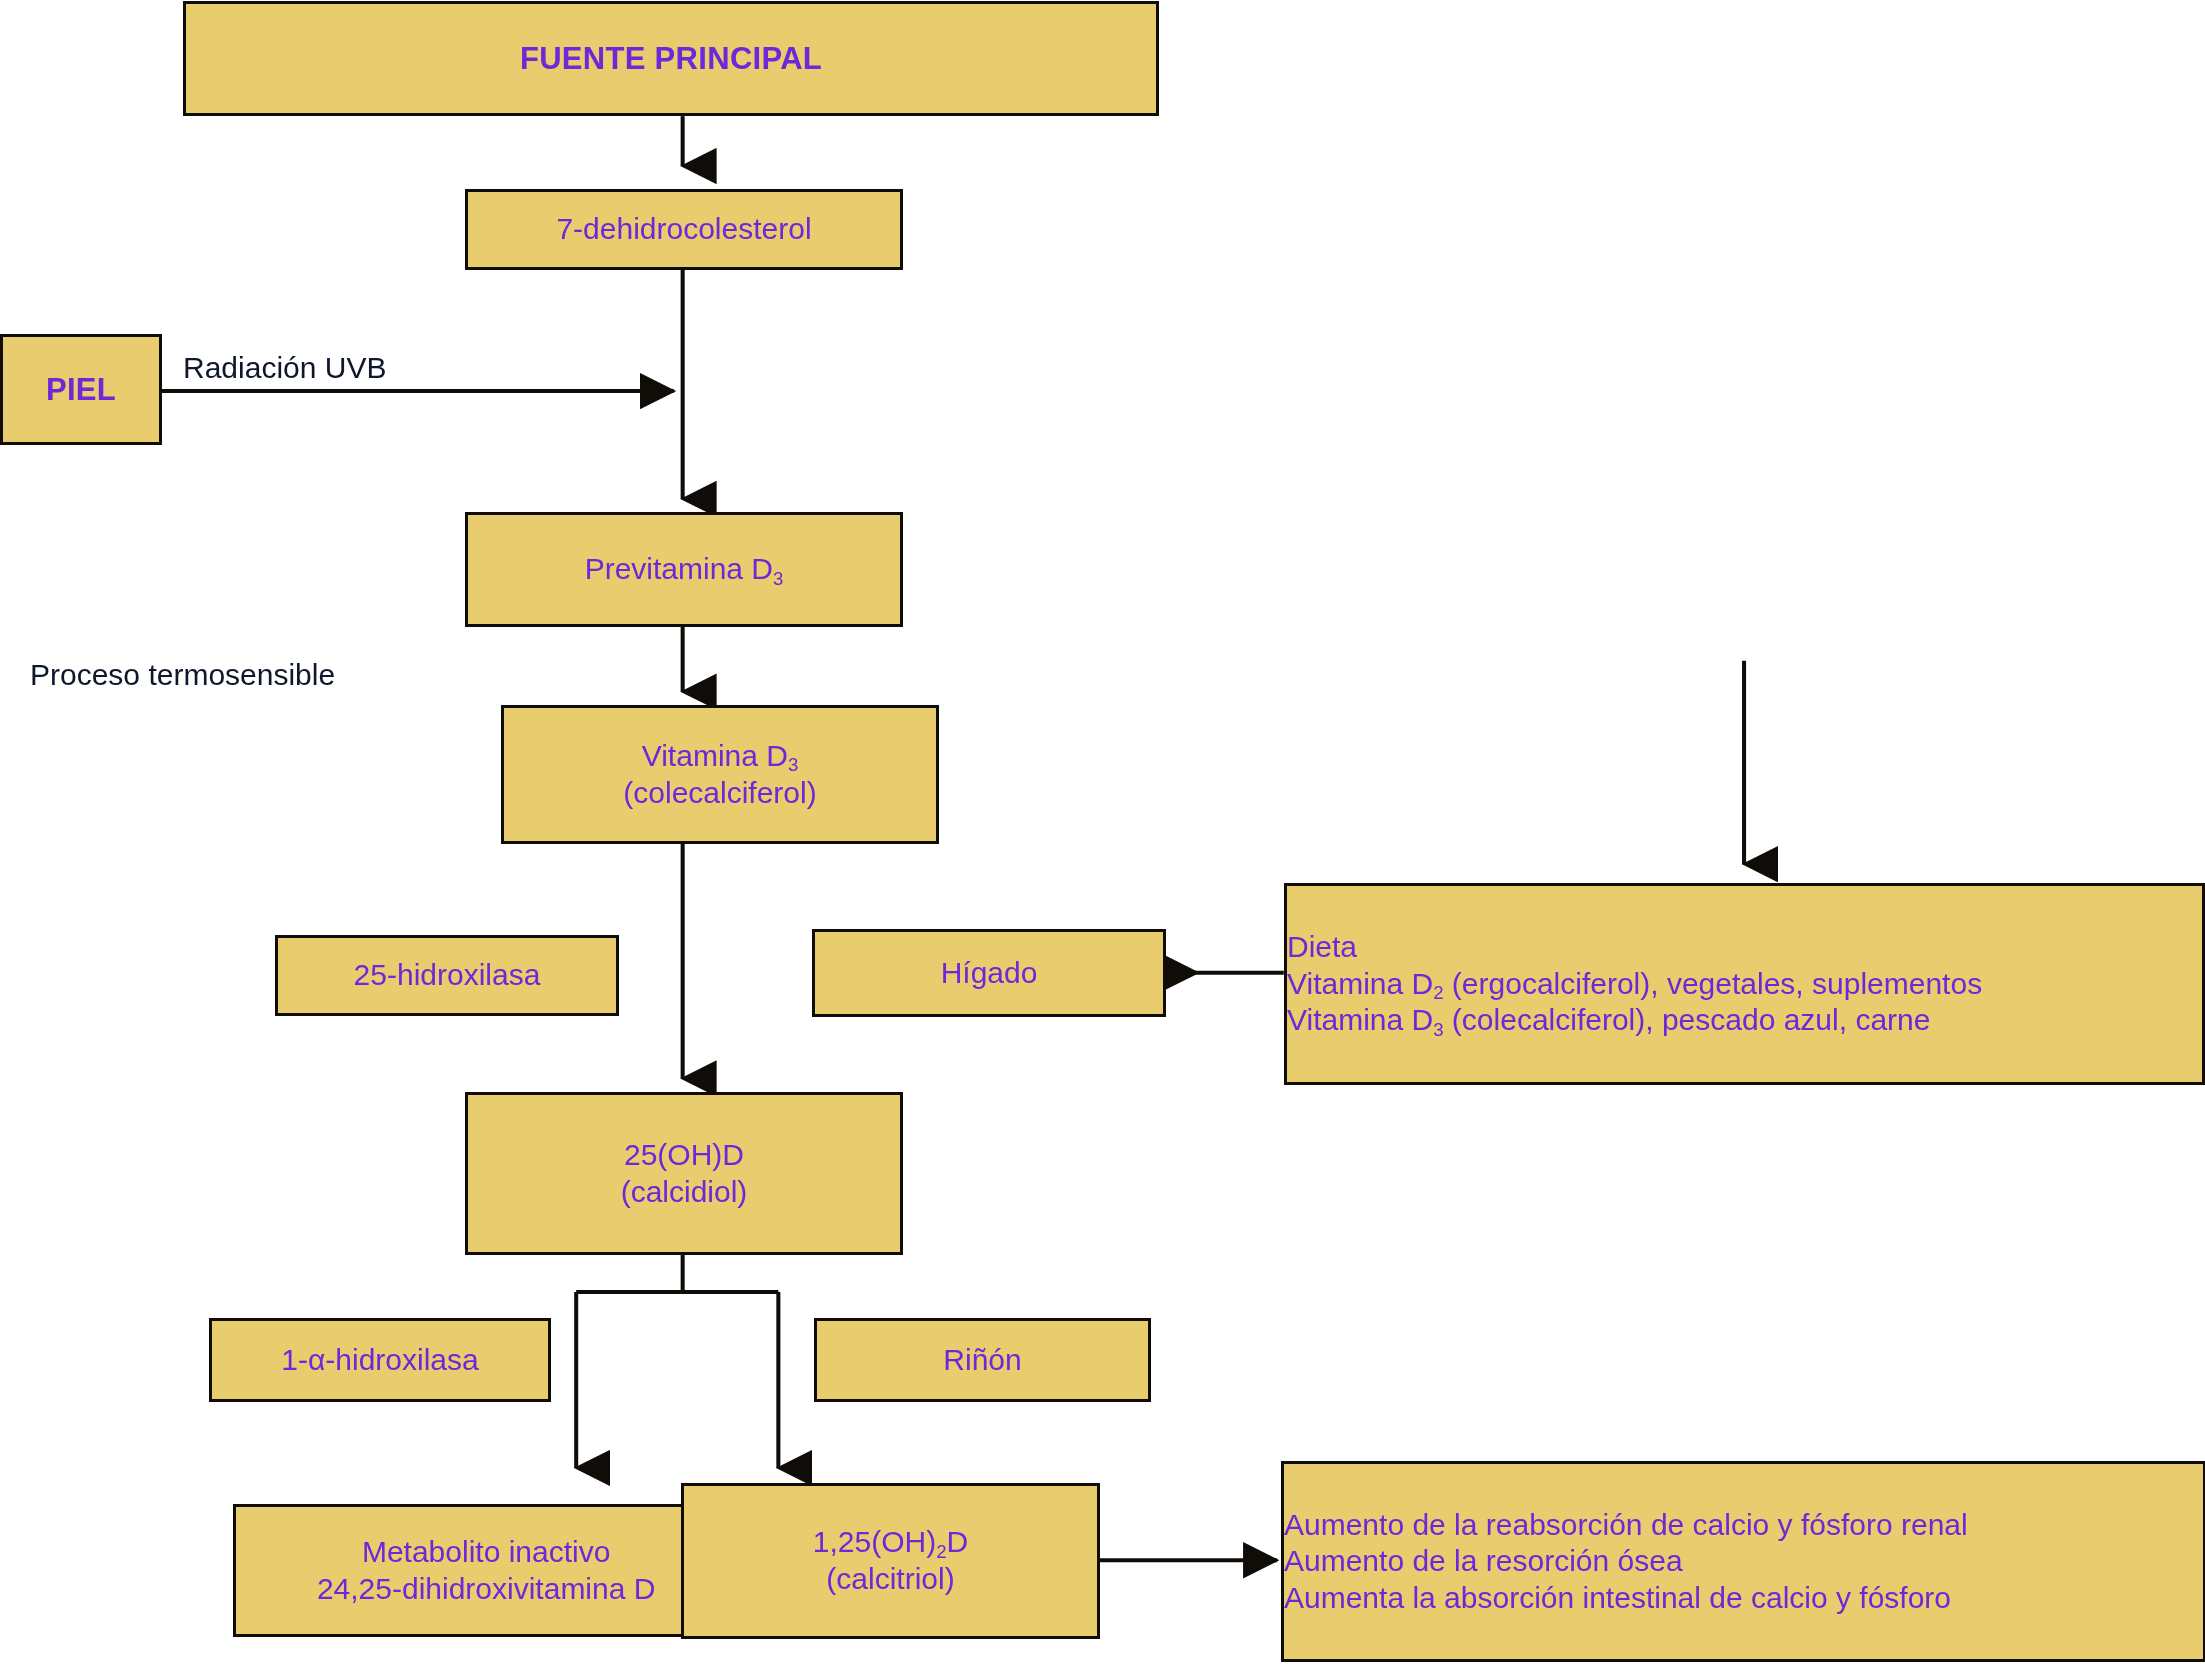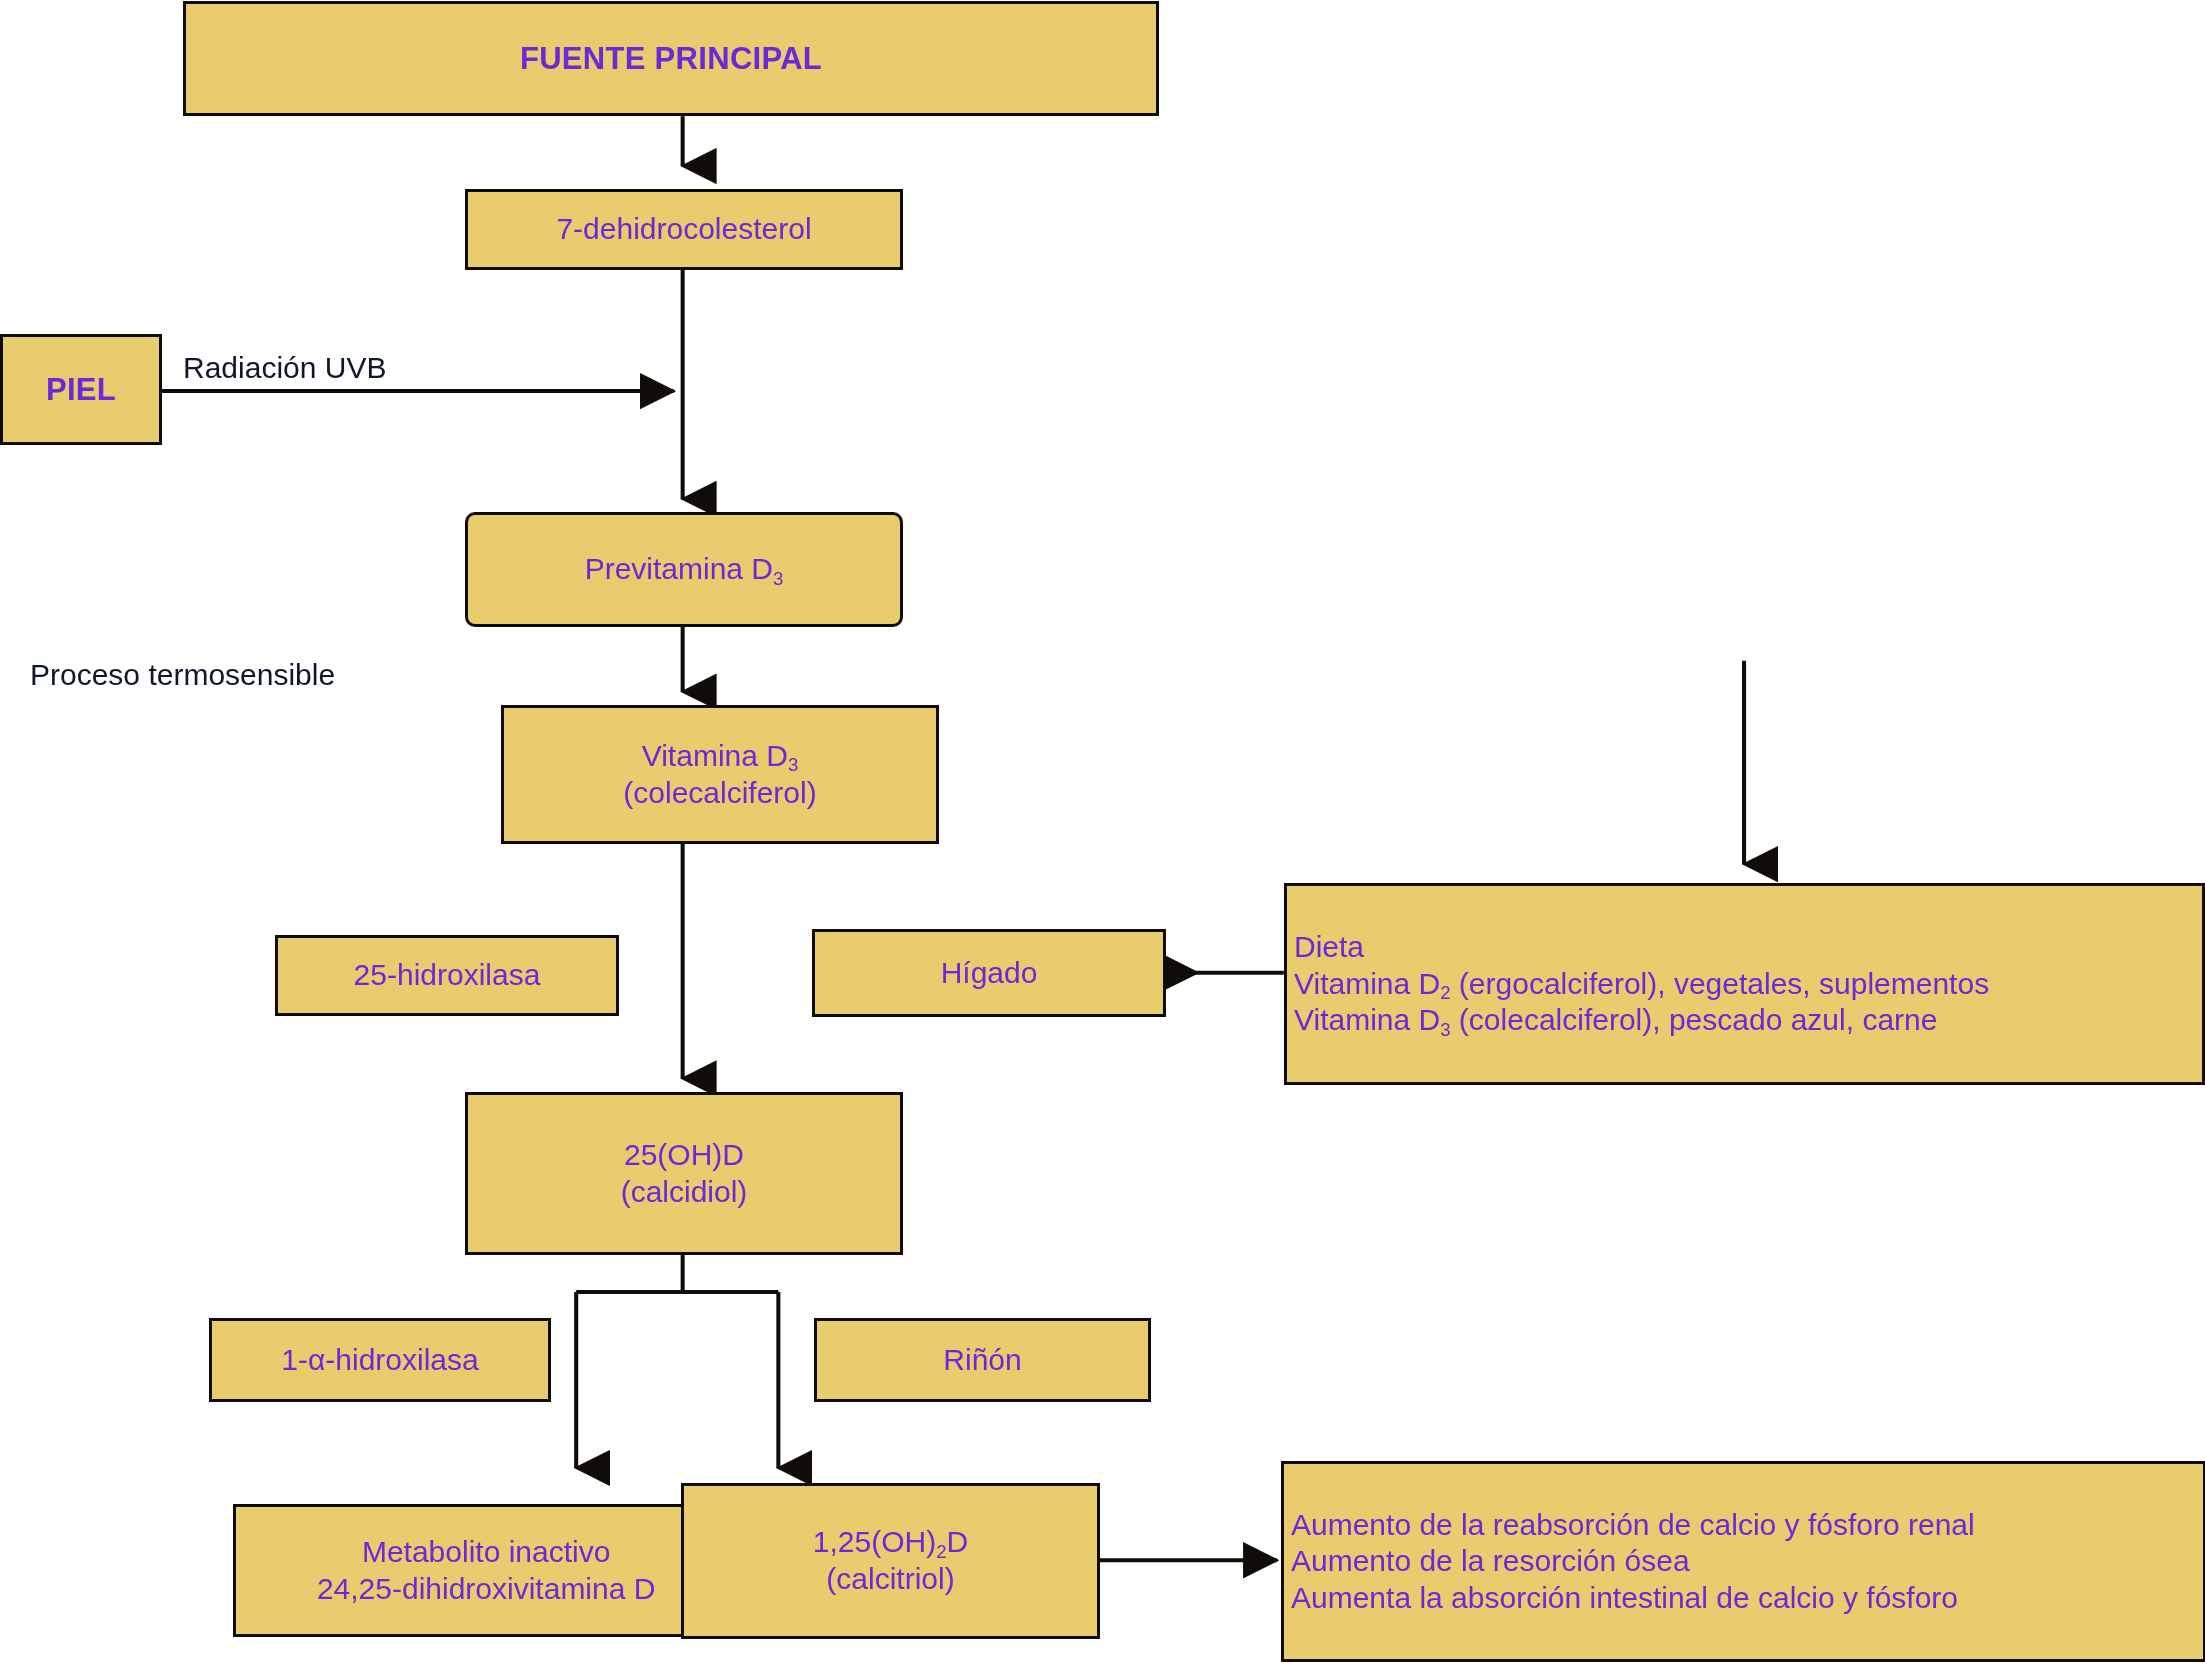--- a/index.html
+++ b/index.html
@@ -30,21 +30,21 @@
     padding: 2.7px 6.7px;
   }
   .box.bold {
     font-weight: bold;
     font-size: 31px;
     letter-spacing: 0.3px;
   }
   .box.leftalign {
     justify-content: flex-end;
     text-align: left;
-    padding-left: 7px;
+    padding-left: 0;
   }
   .box .lines {
     width: 100%;
   }
   .box .lines.left { text-align: left; }
   sub {
     font-size: 0.62em;
     vertical-align: baseline;
     position: relative;
     top: 0.30em;
@@ -114,21 +114,21 @@
   </div>
 
   <div class="box bold" style="left:0px; top:334px; width:162px; height:111px;">
     <span>PIEL</span>
   </div>
 
   <div class="freetext" style="left:183px; top:350px;">
     <span>Radiación UVB</span>
   </div>
 
-  <div class="box" style="left:465px; top:512px; width:438px; height:115px;border-radius:10px;">
+  <div class="box" style="left:465px; top:512px; width:438px; height:115px;">
     <div class="lines">
       <span>Previtamina D</span><sub>3</sub>
     </div>
   </div>
 
   <div class="freetext" style="left:30px; top:657px;">
     <span>Proceso termosensible</span>
   </div>
 
   <div class="box" style="left:465px; top:705px; width:438px; height:139px;margin-left:36px;">

